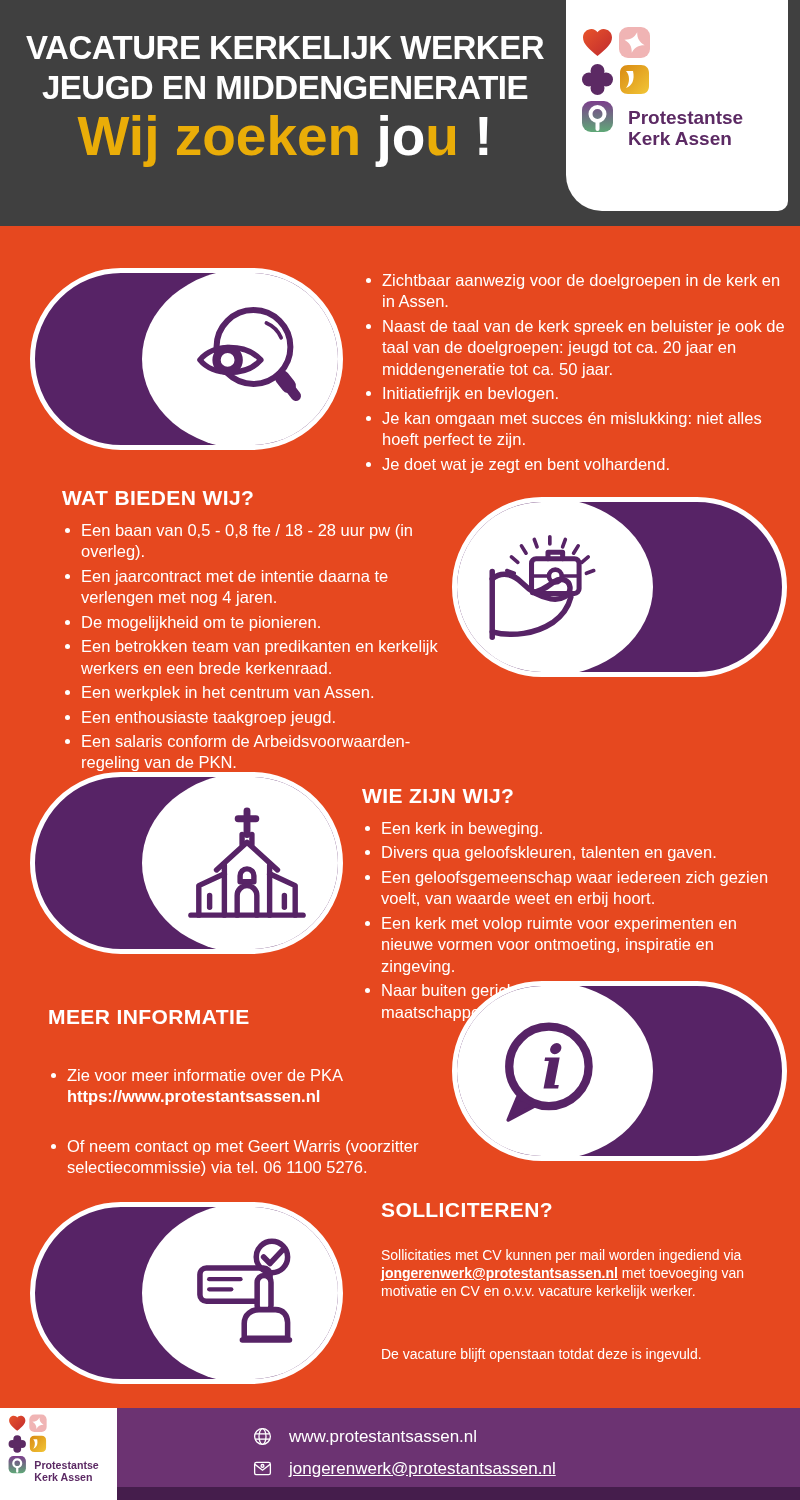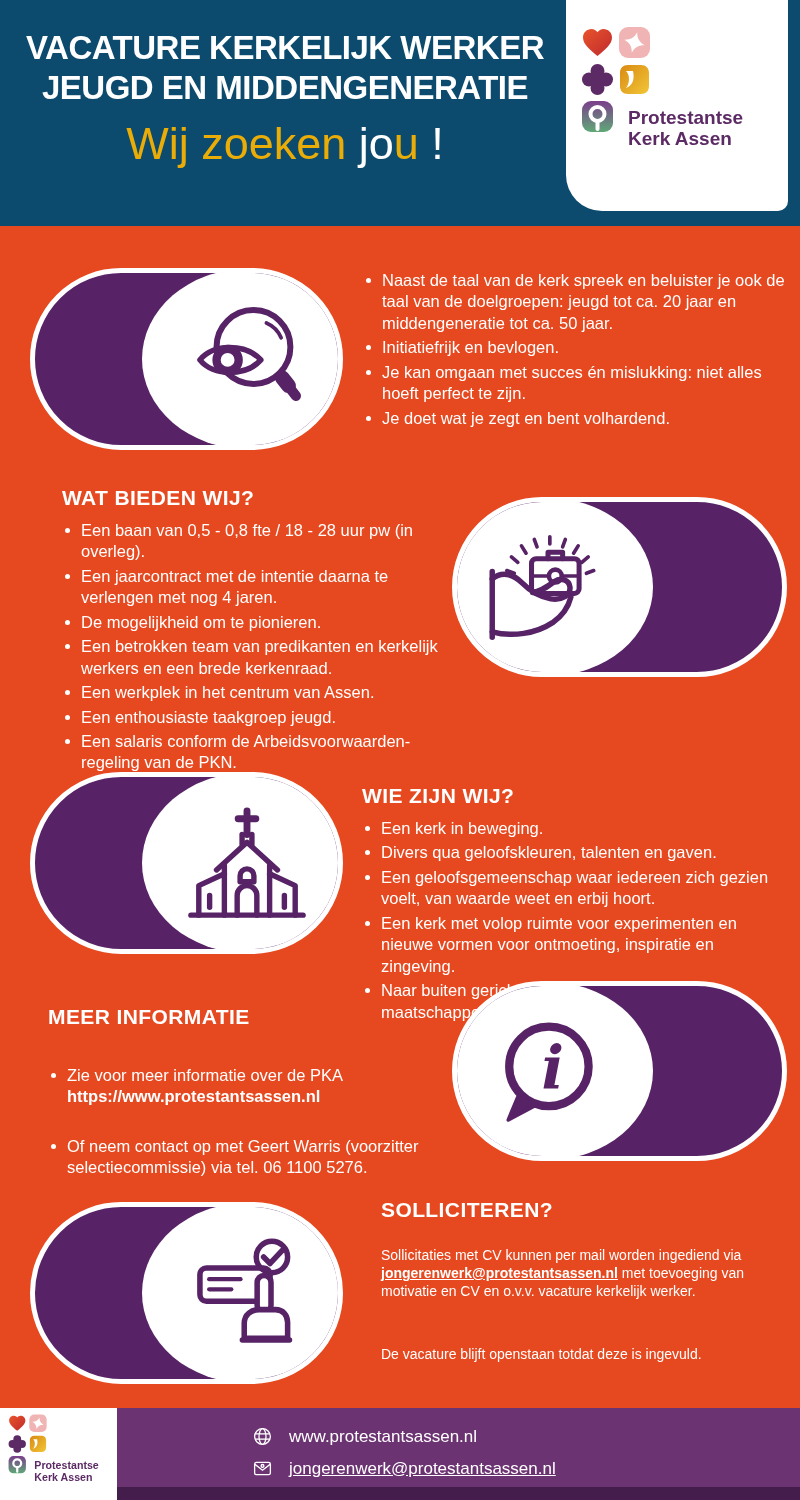--- a/index.html
+++ b/index.html
@@ -1,23 +1,23 @@
 <!DOCTYPE html>
 <html><head>
 <meta charset="utf-8">
 <style>
   html,body{margin:0;padding:0;background:#fff;}
   .poster{position:relative;width:800px;height:1500px;overflow:hidden;
           background:#E6481F;font-family:"Liberation Sans",sans-serif;}
 
   
-  .header{position:absolute;left:0;top:0;width:800px;height:226px;background:#0c4a6e;}
+  .header{position:absolute;left:0;top:0;width:800px;height:226px;background:#404040;}
   .titles{position:absolute;left:0;top:28px;width:570px;text-align:center;color:#fff;}
   .title-line{font-size:33px;font-weight:bold;letter-spacing:-0.5px;line-height:1.22;}
-  .tagline{margin-top:12px;font-size:45px;font-weight:normal;color:#EAAD08;line-height:1;}
+  .tagline{font-size:55px;font-weight:bold;color:#EAAD08;line-height:1;}
   .tagline .white{color:#fff;}
   .logo-card{position:absolute;top:0;right:12px;width:222px;height:211px;background:#fff;
              border-radius:0 0 10px 36px;}
   .pka-logo{position:absolute;left:15px;top:26px;width:200px;height:140px;}
   .pka-mark{display:grid;grid-template-columns:33px 33px;grid-auto-rows:33px;gap:4px;width:70px;}
   .pka-word{position:absolute;left:47px;top:82px;color:#5C2A64;font-weight:bold;
             font-size:19px;line-height:1.1;white-space:nowrap;}
   .footer .pka-logo{transform:scale(0.56);transform-origin:top left;left:8px;top:6px;}
 
   
@@ -126,20 +126,21 @@
         <line class="st" x1="103" y1="85" x2="110" y2="94" stroke-width="16"></line>
         <circle class="st" cx="72" cy="52" r="40" stroke-width="6.5"></circle>
         <path class="st" d="M86 26 A30 30 0 0 1 102 42" stroke-width="4"></path>
         <path class="st" d="M14 66 C28 48 64 48 80 66 C64 84 28 84 14 66 Z" stroke-width="6"></path>
         <circle cx="44" cy="66" r="12" fill="#fff" stroke="#572366" stroke-width="9"></circle>
       </svg>
     </div>
   </div>
   <div class="tblock" style="left:363px;top:270px;width:428px;">
     <ul>
+      <li>Zichtbaar aanwezig voor de doelgroepen in de kerk en in Assen.</li>
       <li>Naast de taal van de kerk spreek en beluister je ook de taal van de doelgroepen: jeugd tot ca. 20 jaar en middengeneratie tot ca. 50 jaar.</li>
       <li>Initiatiefrijk en bevlogen.</li>
       <li>Je kan omgaan met succes én mislukking: niet alles hoeft perfect te zijn.</li>
       <li>Je doet wat je zegt en bent volhardend.</li>
     </ul>
   </div>
 
   <div class="tblock" style="left:62px;top:486px;width:392px;">
     <h2>WAT BIEDEN WIJ?</h2>
     <ul>

